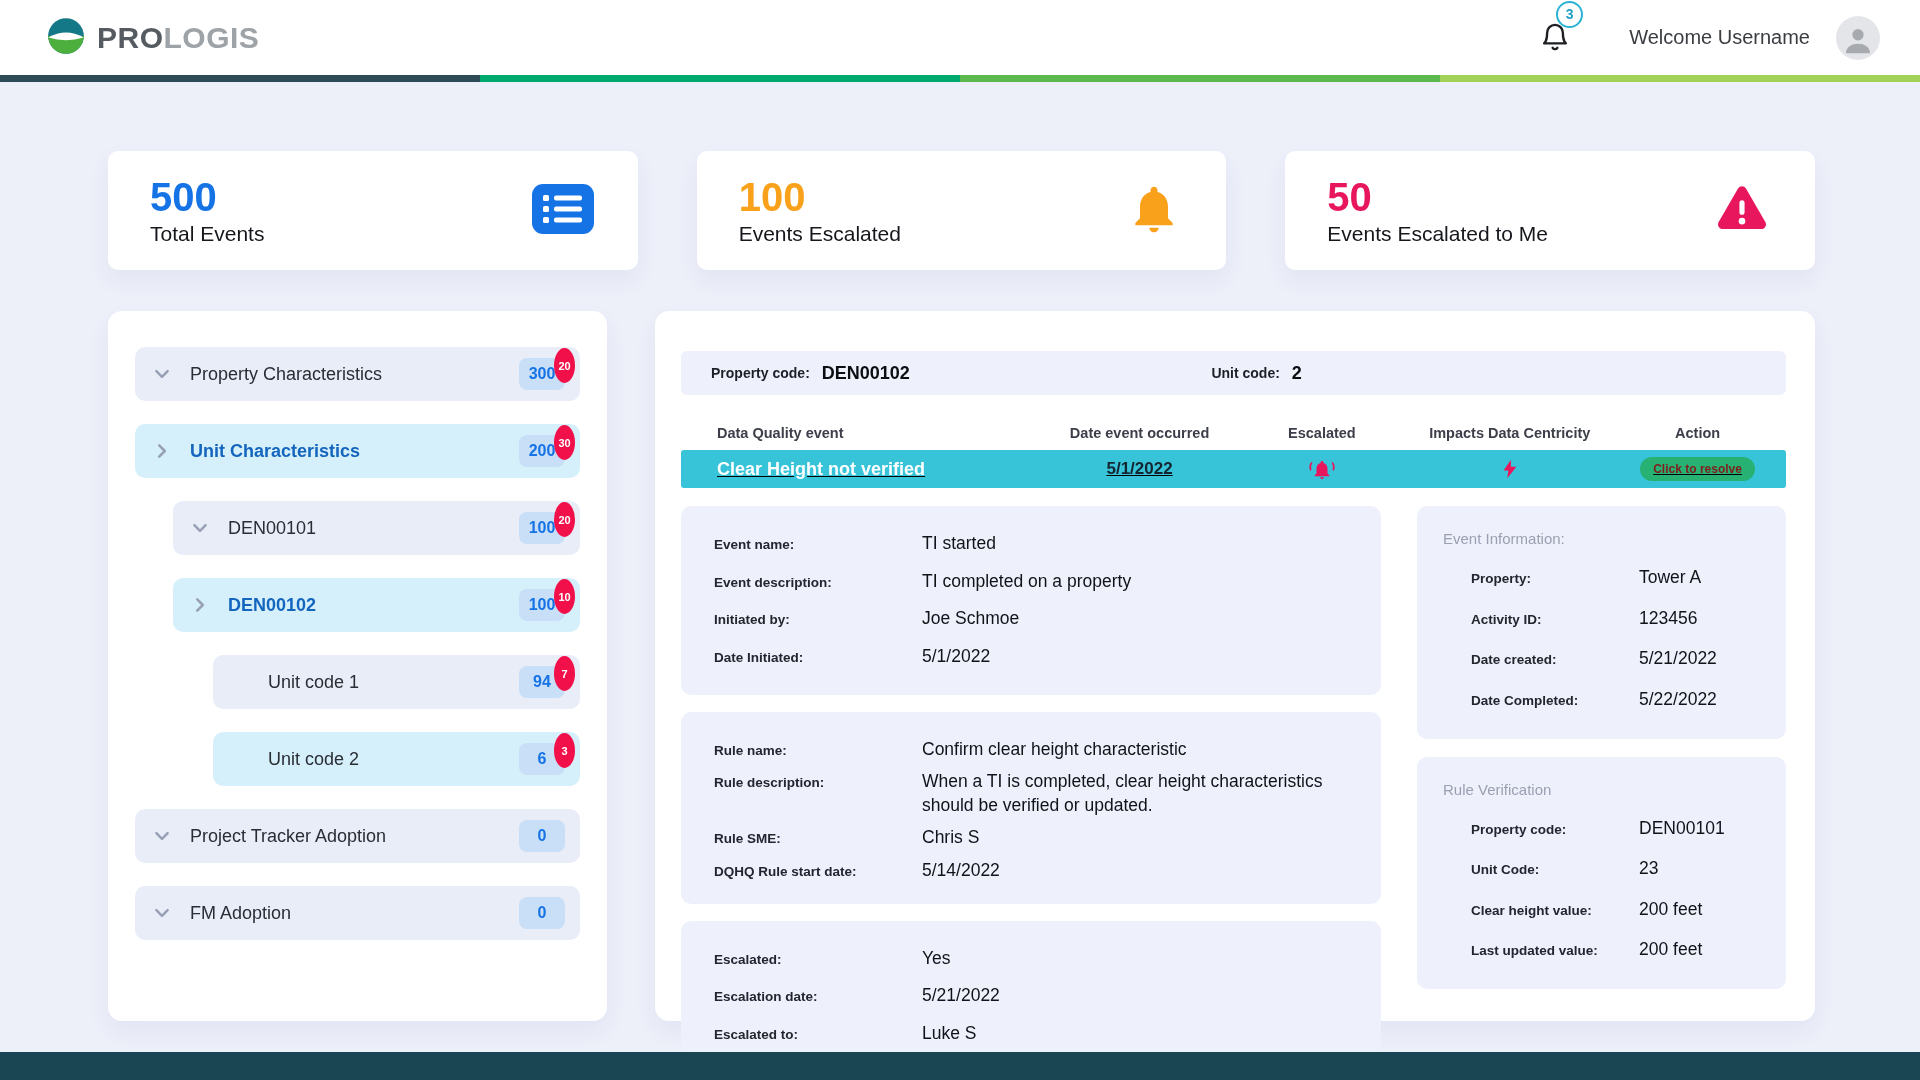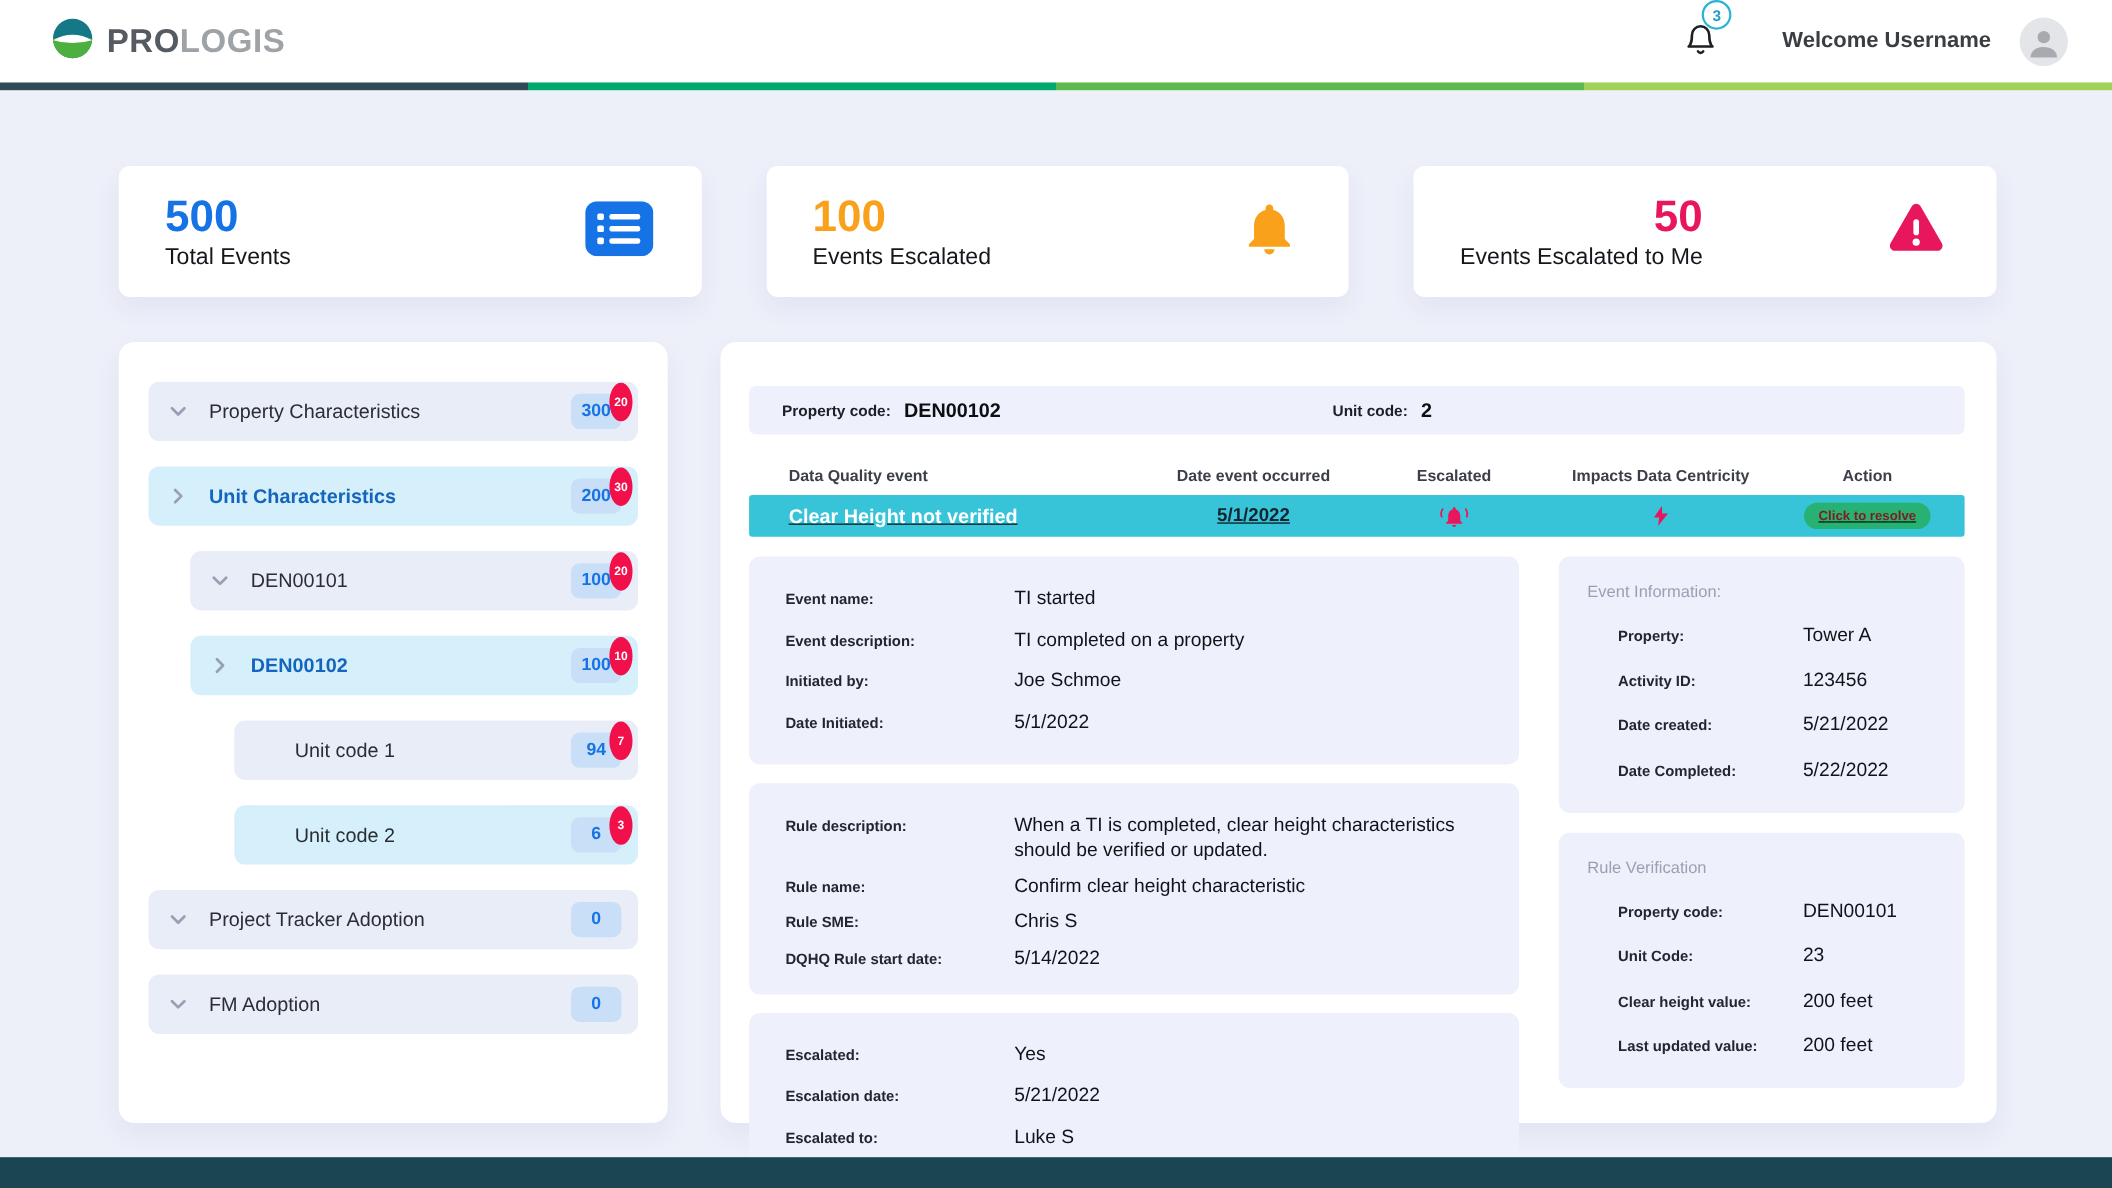--- a/index.html
+++ b/index.html
@@ -10,34 +10,34 @@
   
   .topbar { height:75px; background:#fff; display:flex; align-items:center; padding:0 40px 0 45px; }
   .logo { display:flex; align-items:center; gap:10px; }
   .logo-text { font-size:30px; font-weight:800; color:#565b61; letter-spacing:.5px; }
   .logo-text .lt2 { color:#9ea3a8; }
   .topbar-right { margin-left:auto; display:flex; align-items:center; }
   .bell-btn { position:relative; margin-right:58px; cursor:pointer; }
   .notif-badge { position:absolute; top:-18px; right:-12px; width:27px; height:27px; border:2.5px solid #2ab3d4;
     color:#1f9fc4; background:#fff; border-radius:50%; font-size:14px; font-weight:700;
     display:flex; align-items:center; justify-content:center; }
-  .welcome { font-size:20px; color:#3a3d42; margin-right:26px;font-weight:bold; }
+  .welcome { font-size:20px; color:#3a3d42; margin-right:26px; }
   .avatar { width:44px; height:44px; border-radius:50%; background:#e4e5e8; display:flex; align-items:flex-end; justify-content:center; overflow:hidden; cursor:pointer; }
 
   .brand-strip { height:7px; background:linear-gradient(90deg,
       #2e4b58 0%, #2e4b58 25%, #00a96d 25%, #00a96d 50%,
       #5cb94e 50%, #5cb94e 75%, #a2d158 75%, #a2d158 100%); }
 
   
   .content { padding:69px 105px 0 108px; }
   .stats-row { display:flex; gap:59px; }
   .stat-card { flex:1; height:119px; background:#fff; border-radius:10px; display:flex; align-items:center;
     justify-content:space-between; padding:0 44px 0 42px; box-shadow:0 10px 24px rgba(50,70,130,.06); }
   .stat-num { font-size:40px; font-weight:800; line-height:1.1; }
-  .stat-num.blue { color:#1673e6; } .stat-num.orange { color:#f9a11b; } .stat-num.pink { color:#e8175d;text-align:right; }
+  .stat-num.blue { color:#1673e6; } .stat-num.orange { color:#f9a11b; } .stat-num.pink { color:#e8175d; }
   .stat-label { font-size:21px; color:#15171c; margin-top:3px; }
 
   .panels { display:flex; gap:48px; margin-top:41px; }
 
   
   .tree-panel { width:499px; height:710px; background:#fff; border-radius:14px; padding:36px 27px;
     box-shadow:0 10px 24px rgba(50,70,130,.06); }
   .tree-item { height:54px; background:#e9edf8; border-radius:10px; display:flex; align-items:center;
     padding:0 15px 0 18px; margin-bottom:23px; cursor:pointer; }
   .tree-item.active { background:#d5f0fb; }
@@ -334,26 +334,26 @@
                 <span class="dvalue">Joe Schmoe</span>
               </div>
               <div class="drow">
                 <span class="dlabel">Date Initiated:</span>
                 <span class="dvalue">5/1/2022</span>
               </div>
             </div>
 
             <div class="info-box">
               <div class="drow tight">
+                <span class="dlabel">Rule name:</span>
+                <span class="dvalue">Confirm clear height characteristic</span>
+              </div>
+              <div class="drow tight">
                 <span class="dlabel">Rule description:</span>
                 <span class="dvalue">When a TI is completed, clear height characteristics should be verified or updated.</span>
-              </div>
-              <div class="drow tight">
-                <span class="dlabel">Rule name:</span>
-                <span class="dvalue">Confirm clear height characteristic</span>
               </div>
               <div class="drow tight">
                 <span class="dlabel">Rule SME:</span>
                 <span class="dvalue">Chris S</span>
               </div>
               <div class="drow tight">
                 <span class="dlabel">DQHQ Rule start date:</span>
                 <span class="dvalue">5/14/2022</span>
               </div>
             </div>

